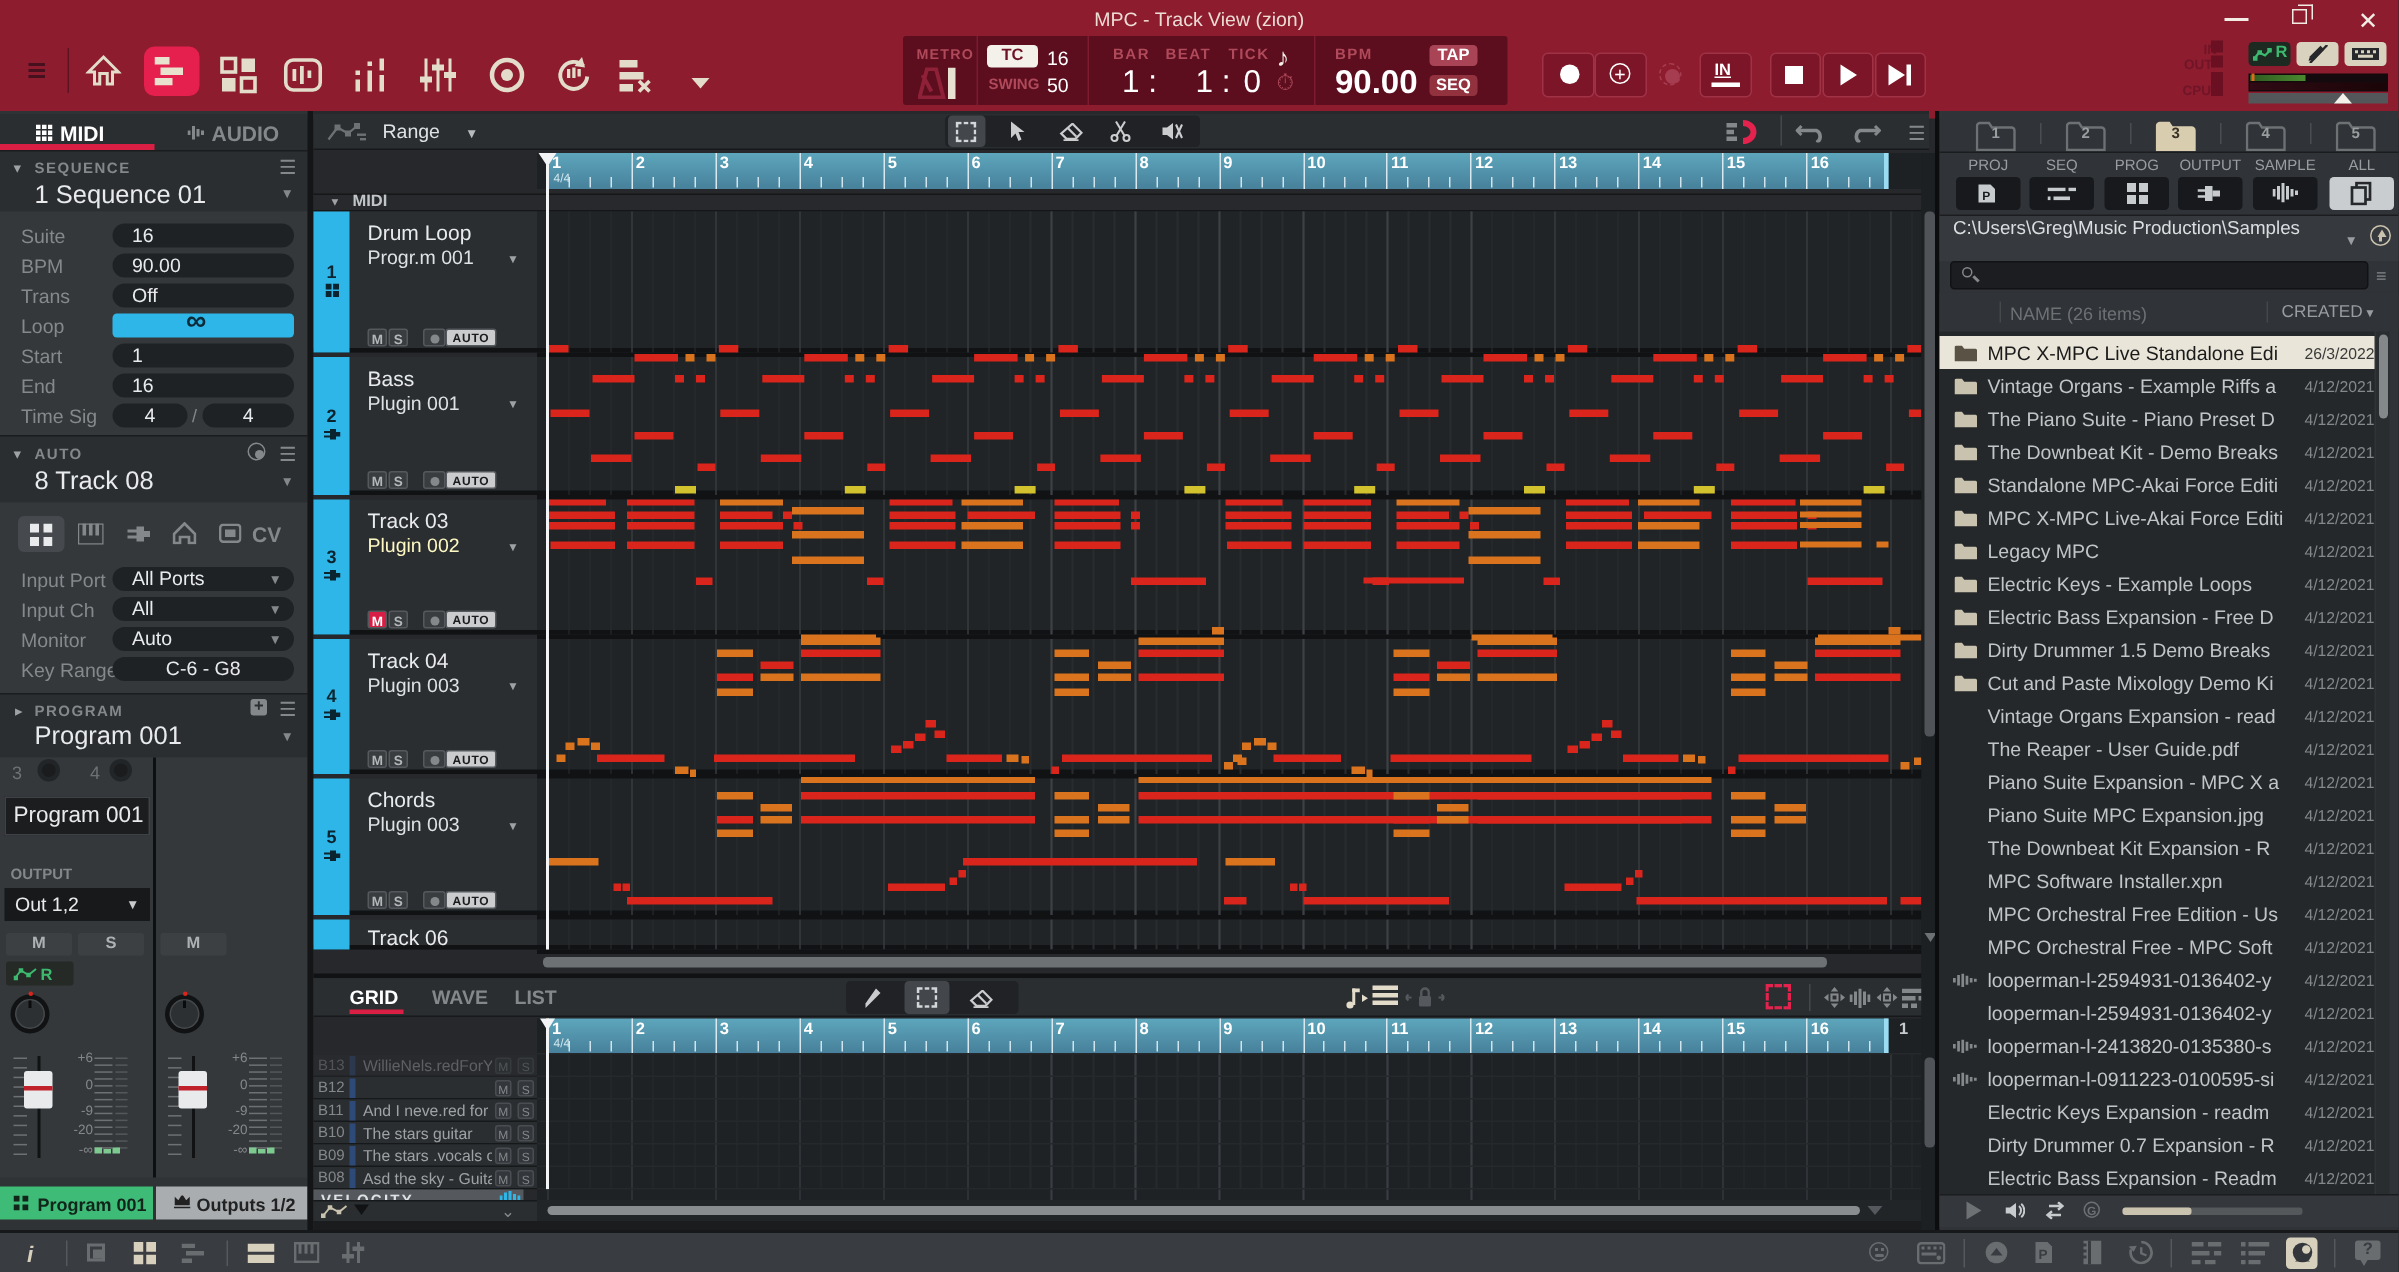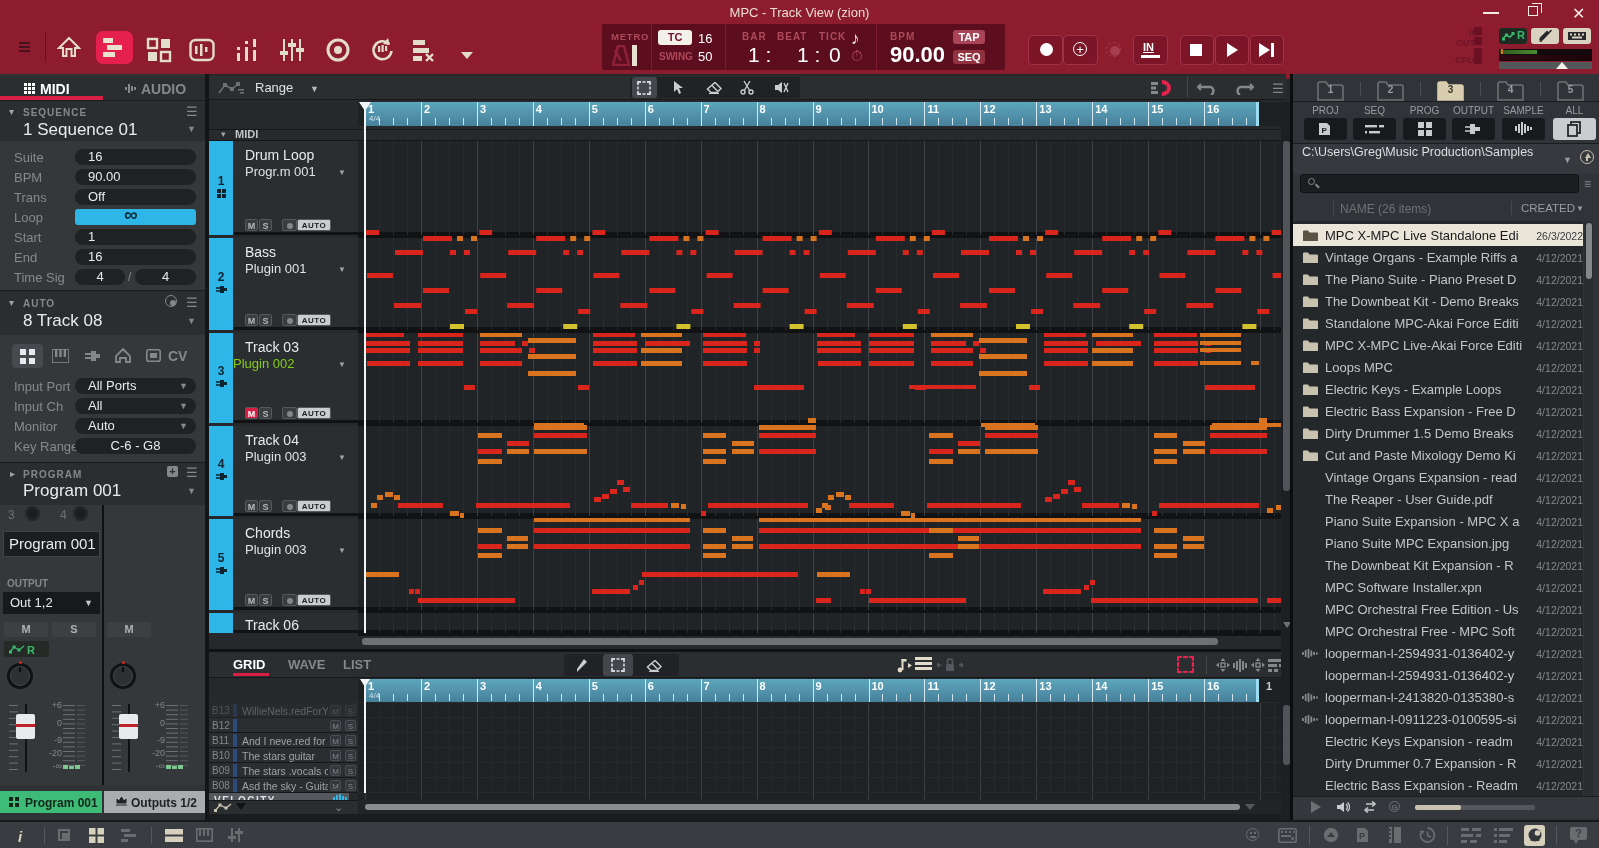--- a/index.html
+++ b/index.html
@@ -581,21 +581,21 @@
 <div class="a" style="left:0;top:259px;width:1077px;height:90px;background:#212427;border-bottom:3px solid #101214;"></div>
 <div class="a" style="left:0;top:259px;width:149px;height:90px;background:#2b2e31;border-bottom:3px solid #101214;"></div>
 <div class="a" style="left:0;top:259px;width:24px;height:90px;background:#2eb6e8;"></div>
 <div class="a" style="left:0;top:290.0px;width:24px;text-align:center;color:#0a2530;font-size:12px;font-weight:bold;">3</div>
 <svg class="a" style="left:7px;top:305.0px;" width="11" height="9" viewBox="0 0 11 9">
       <path d="M0 3 L4 3 M0 6 L4 6" stroke="#0a2530" stroke-width="1.4"></path>
       <path d="M4 1 L8 1 L8 8 L4 8 Z" fill="#0a2530"></path>
       <rect x="8" y="3" width="3" height="3" fill="#0a2530"></rect>
     </svg>
 <div class="a" style="left:36px;top:265px;color:#e8eaec;font-size:14px;">Track 03</div>
-<div class="a" style="left:24px;top:282px;color:#84cc16;font-size:13px;">Plugin 002</div>
+<div class="a" style="left:36px;top:282px;color:#fef9c3;font-size:13px;">Plugin 002</div>
 <div class="a" style="left:129px;top:286px;color:#9fa2a5;font-size:8px;">▼</div>
 <div class="a" style="left:36px;top:333px;width:13px;height:12px;background:#d81e44;border:1px solid #55585c;border-radius:2px;color:#fff;font-size:9px;font-weight:bold;text-align:center;line-height:12px;">M</div>
 <div class="a" style="left:50px;top:333px;width:13px;height:12px;background:#3a3d40;border:1px solid #55585c;border-radius:2px;color:#b4b7ba;font-size:9px;font-weight:bold;text-align:center;line-height:12px;">S</div>
 <div class="a" style="left:73px;top:333px;width:15px;height:12px;background:#3a3d40;border:1px solid #55585c;border-radius:2px;"></div>
     <div class="a" style="left:77.5px;top:336.5px;width:6px;height:6px;border-radius:50%;background:#85888b;"></div>
 <div class="a" style="left:88px;top:333px;width:34px;height:12px;background:#caccce;border:1px solid #55585c;border-radius:2px;color:#1a1c1e;font-size:8px;font-weight:bold;text-align:center;line-height:12px;letter-spacing:0.5px;">AUTO</div>
 <div class="a" style="left:0;top:352px;width:1077px;height:90px;background:#212427;border-bottom:3px solid #101214;"></div>
 <div class="a" style="left:0;top:352px;width:149px;height:90px;background:#2b2e31;border-bottom:3px solid #101214;"></div>
 <div class="a" style="left:0;top:352px;width:24px;height:90px;background:#2eb6e8;"></div>
 <div class="a" style="left:0;top:383.0px;width:24px;text-align:center;color:#0a2530;font-size:12px;font-weight:bold;">4</div>
@@ -1286,21 +1286,21 @@
 <div class="a" style="left:32px;top:242px;color:#c2c5c7;font-size:13px;white-space:nowrap;">Standalone MPC-Akai Force Editi</div>
 <div class="a" style="left:200px;top:244px;width:90px;text-align:right;color:#85888b;font-size:10.5px;">4/12/2021</div>
 <svg class="a" style="left:10px;top:266px;" width="15" height="11" viewBox="0 0 15 11">
       <path d="M0 11 L0 1.5 a1 1 0 0 1 1 -1 L5 0.5 L6.5 2.5 L14 2.5 a1 1 0 0 1 1 1 L15 11 Z" fill="#c9c2ae"></path>
     </svg>
 <div class="a" style="left:32px;top:264px;color:#c2c5c7;font-size:13px;white-space:nowrap;">MPC X-MPC Live-Akai Force Editi</div>
 <div class="a" style="left:200px;top:266px;width:90px;text-align:right;color:#85888b;font-size:10.5px;">4/12/2021</div>
 <svg class="a" style="left:10px;top:288px;" width="15" height="11" viewBox="0 0 15 11">
       <path d="M0 11 L0 1.5 a1 1 0 0 1 1 -1 L5 0.5 L6.5 2.5 L14 2.5 a1 1 0 0 1 1 1 L15 11 Z" fill="#c9c2ae"></path>
     </svg>
-<div class="a" style="left:32px;top:286px;color:#c2c5c7;font-size:13px;white-space:nowrap;">Loops MPC</div>
+<div class="a" style="left:32px;top:286px;color:#c2c5c7;font-size:13px;white-space:nowrap;">Legacy MPC</div>
 <div class="a" style="left:200px;top:288px;width:90px;text-align:right;color:#85888b;font-size:10.5px;">4/12/2021</div>
 <svg class="a" style="left:10px;top:310px;" width="15" height="11" viewBox="0 0 15 11">
       <path d="M0 11 L0 1.5 a1 1 0 0 1 1 -1 L5 0.5 L6.5 2.5 L14 2.5 a1 1 0 0 1 1 1 L15 11 Z" fill="#c9c2ae"></path>
     </svg>
 <div class="a" style="left:32px;top:308px;color:#c2c5c7;font-size:13px;white-space:nowrap;">Electric Keys - Example Loops</div>
 <div class="a" style="left:200px;top:310px;width:90px;text-align:right;color:#85888b;font-size:10.5px;">4/12/2021</div>
 <svg class="a" style="left:10px;top:332px;" width="15" height="11" viewBox="0 0 15 11">
       <path d="M0 11 L0 1.5 a1 1 0 0 1 1 -1 L5 0.5 L6.5 2.5 L14 2.5 a1 1 0 0 1 1 1 L15 11 Z" fill="#c9c2ae"></path>
     </svg>
 <div class="a" style="left:32px;top:330px;color:#c2c5c7;font-size:13px;white-space:nowrap;">Electric Bass Expansion - Free D</div>

